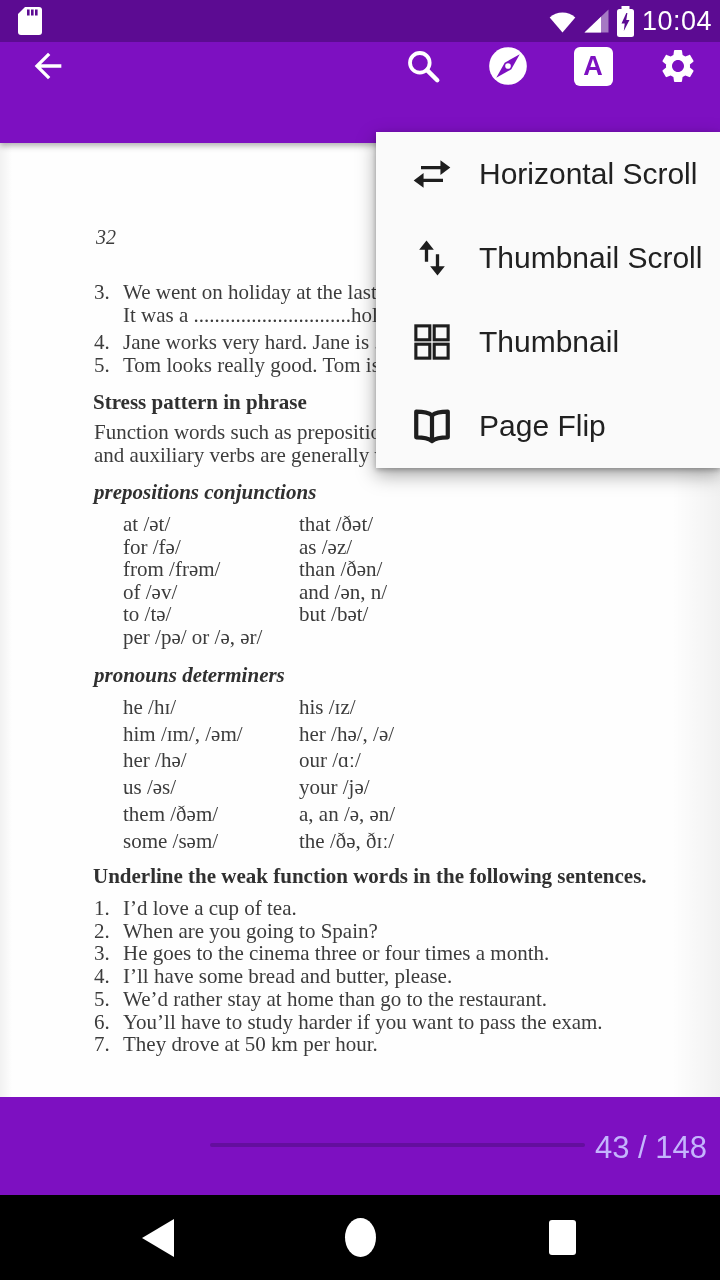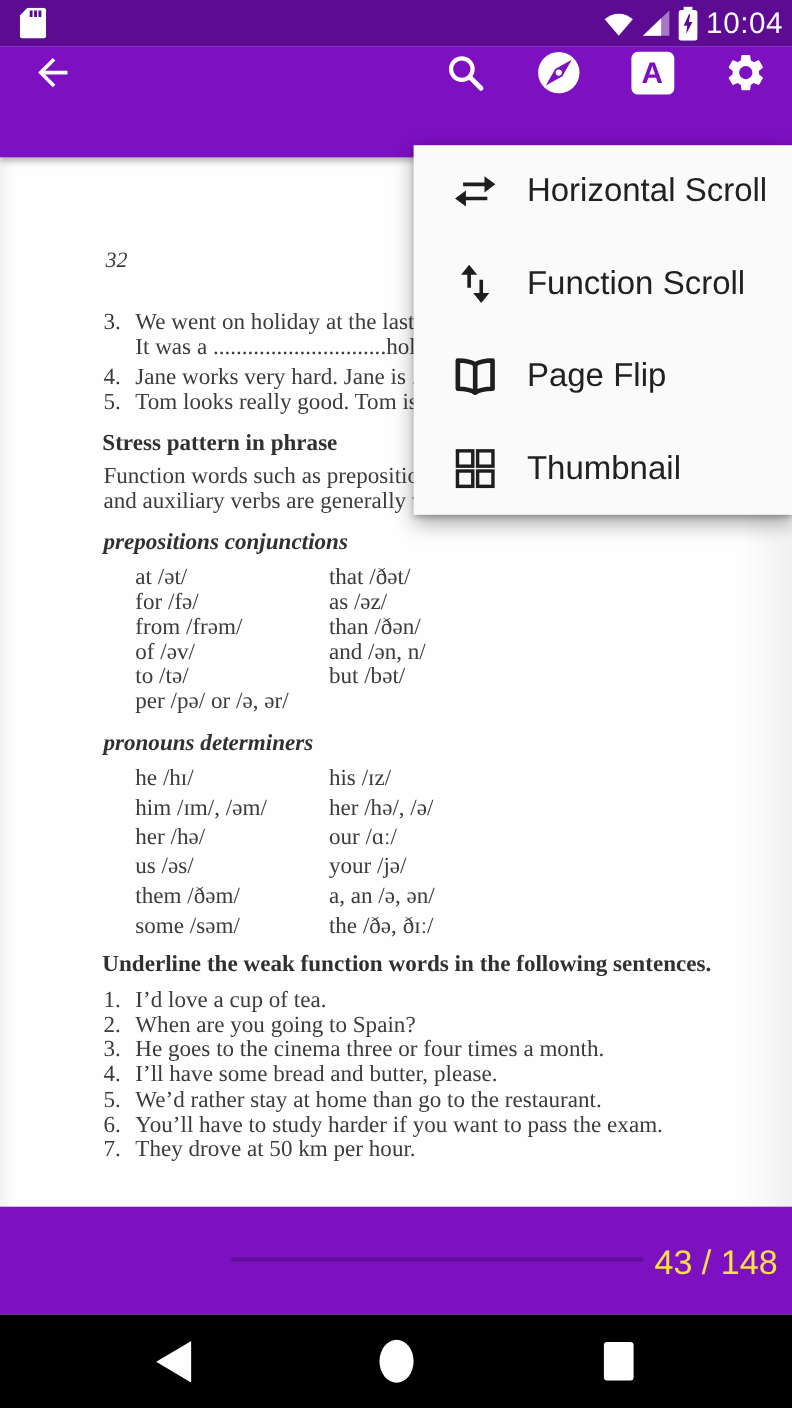--- a/index.html
+++ b/index.html
@@ -41,21 +41,21 @@
   .exlist .numrow { line-height:22.7px; white-space:nowrap; }
   
   .menu { position:absolute; left:376px; top:132px; width:344px; height:336px; background:#fafafa; z-index:40;
           box-shadow:0 7px 18px rgba(0,0,0,0.35), 0 2px 5px rgba(0,0,0,0.25); display:flex; flex-direction:column;justify-content:center; }
   .menu-item { flex:1 1 84px; display:flex; align-items:center; cursor:pointer; }
   .menu-ic { width:44px; height:44px; margin-left:34px; display:flex; align-items:center; justify-content:center; }
   .menu-label { margin-left:25px; font-size:30px; color:#212121; }
   
   .bottom-bar { position:absolute; left:0; top:1097px; width:720px; height:98px; background:#7d10c1; z-index:20; }
   .seekbar { position:absolute; left:210px; top:46px; width:375px; height:4px; background:#640e9e; border-radius:2px; }
-  .page-indicator { position:absolute; right:13px; top:33px; color:#fde047; font-size:31px; }
+  .page-indicator { position:absolute; right:13px; top:33px; color:#c4b5fd; font-size:31px; }
   
   .nav-bar { position:absolute; left:0; top:1195px; width:720px; height:85px; background:#000; z-index:30; }
   .nav-btn { position:absolute; top:0; width:96px; height:85px; display:flex; align-items:center; justify-content:center; }
   .nav-home-shape { width:31px; height:39px; background:#fff; border-radius:50%; }
   .nav-square-shape { width:27px; height:35px; background:#fff; border-radius:3px; }
 </style>
 </head>
 <body>
 
 <div id="screen">
@@ -214,42 +214,42 @@
       </div>
       <div class="menu-label">Horizontal Scroll</div>
     </div>
     <div class="menu-item">
       <div class="menu-ic">
         <svg width="44" height="44" viewBox="0 0 24 24">
           <path fill="#1e1e1e" d="M9 2.5 L5 7.5 h3.1 V14 h1.8 V7.5 H13 Z"></path>
           <path fill="#1e1e1e" d="M15 21.5 L19 16.5 h-3.1 V10 h-1.8 v6.5 H11 Z"></path>
         </svg>
       </div>
-      <div class="menu-label">Function Scroll</div>
-    </div>
-    <div class="menu-item">
-      <div class="menu-ic">
-        <svg width="44" height="44" viewBox="0 0 24 24">
-          <path d="M12 6.2 C10.2 4.8 7.4 4.2 3.4 4.2 V18.2 C7.4 18.2 10.2 18.8 12 20.2 C13.8 18.8 16.6 18.2 20.6 18.2 V4.2 C16.6 4.2 13.8 4.8 12 6.2 Z" fill="none" stroke="#1e1e1e" stroke-width="2.3" stroke-linejoin="round"></path>
-          <line x1="12" y1="6.6" x2="12" y2="19.6" stroke="#1e1e1e" stroke-width="2.3"></line>
-        </svg>
-      </div>
-      <div class="menu-label">Page Flip</div>
+      <div class="menu-label">Thumbnail Scroll</div>
     </div>
     <div class="menu-item">
       <div class="menu-ic">
         <svg width="44" height="44" viewBox="0 0 24 24">
           <rect x="3.2" y="3.2" width="7.6" height="7.6" fill="none" stroke="#1e1e1e" stroke-width="1.7"></rect>
           <rect x="13.2" y="3.2" width="7.6" height="7.6" fill="none" stroke="#1e1e1e" stroke-width="1.7"></rect>
           <rect x="3.2" y="13.2" width="7.6" height="7.6" fill="none" stroke="#1e1e1e" stroke-width="1.7"></rect>
           <rect x="13.2" y="13.2" width="7.6" height="7.6" fill="none" stroke="#1e1e1e" stroke-width="1.7"></rect>
         </svg>
       </div>
       <div class="menu-label">Thumbnail</div>
     </div>
+    <div class="menu-item">
+      <div class="menu-ic">
+        <svg width="44" height="44" viewBox="0 0 24 24">
+          <path d="M12 6.2 C10.2 4.8 7.4 4.2 3.4 4.2 V18.2 C7.4 18.2 10.2 18.8 12 20.2 C13.8 18.8 16.6 18.2 20.6 18.2 V4.2 C16.6 4.2 13.8 4.8 12 6.2 Z" fill="none" stroke="#1e1e1e" stroke-width="2.3" stroke-linejoin="round"></path>
+          <line x1="12" y1="6.6" x2="12" y2="19.6" stroke="#1e1e1e" stroke-width="2.3"></line>
+        </svg>
+      </div>
+      <div class="menu-label">Page Flip</div>
+    </div>
   </div>
 
   <div class="bottom-bar">
     <div class="seekbar"></div>
     <div class="page-indicator">43 / 148</div>
   </div>
 
   <div class="nav-bar">
     <div class="nav-btn" style="left:110px;">
       <svg width="32" height="38" viewBox="0 0 32 38">

